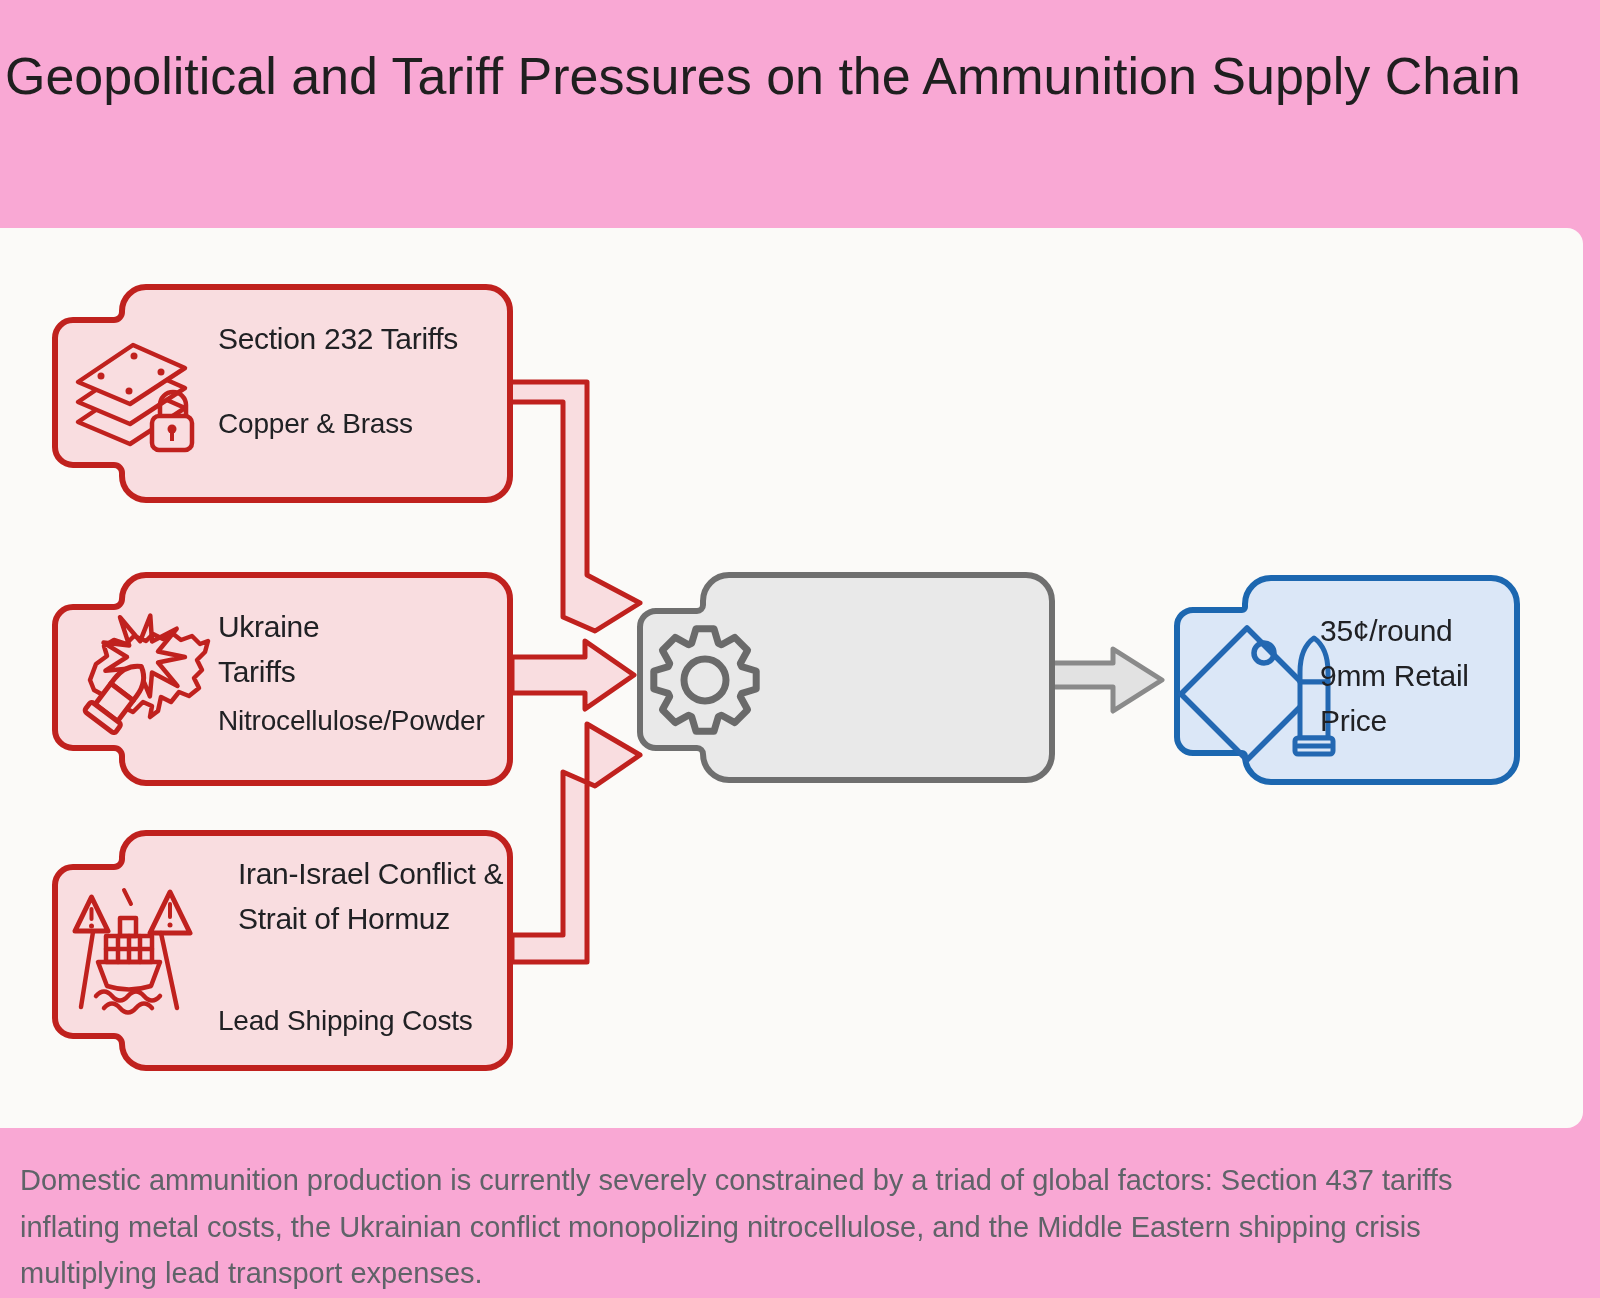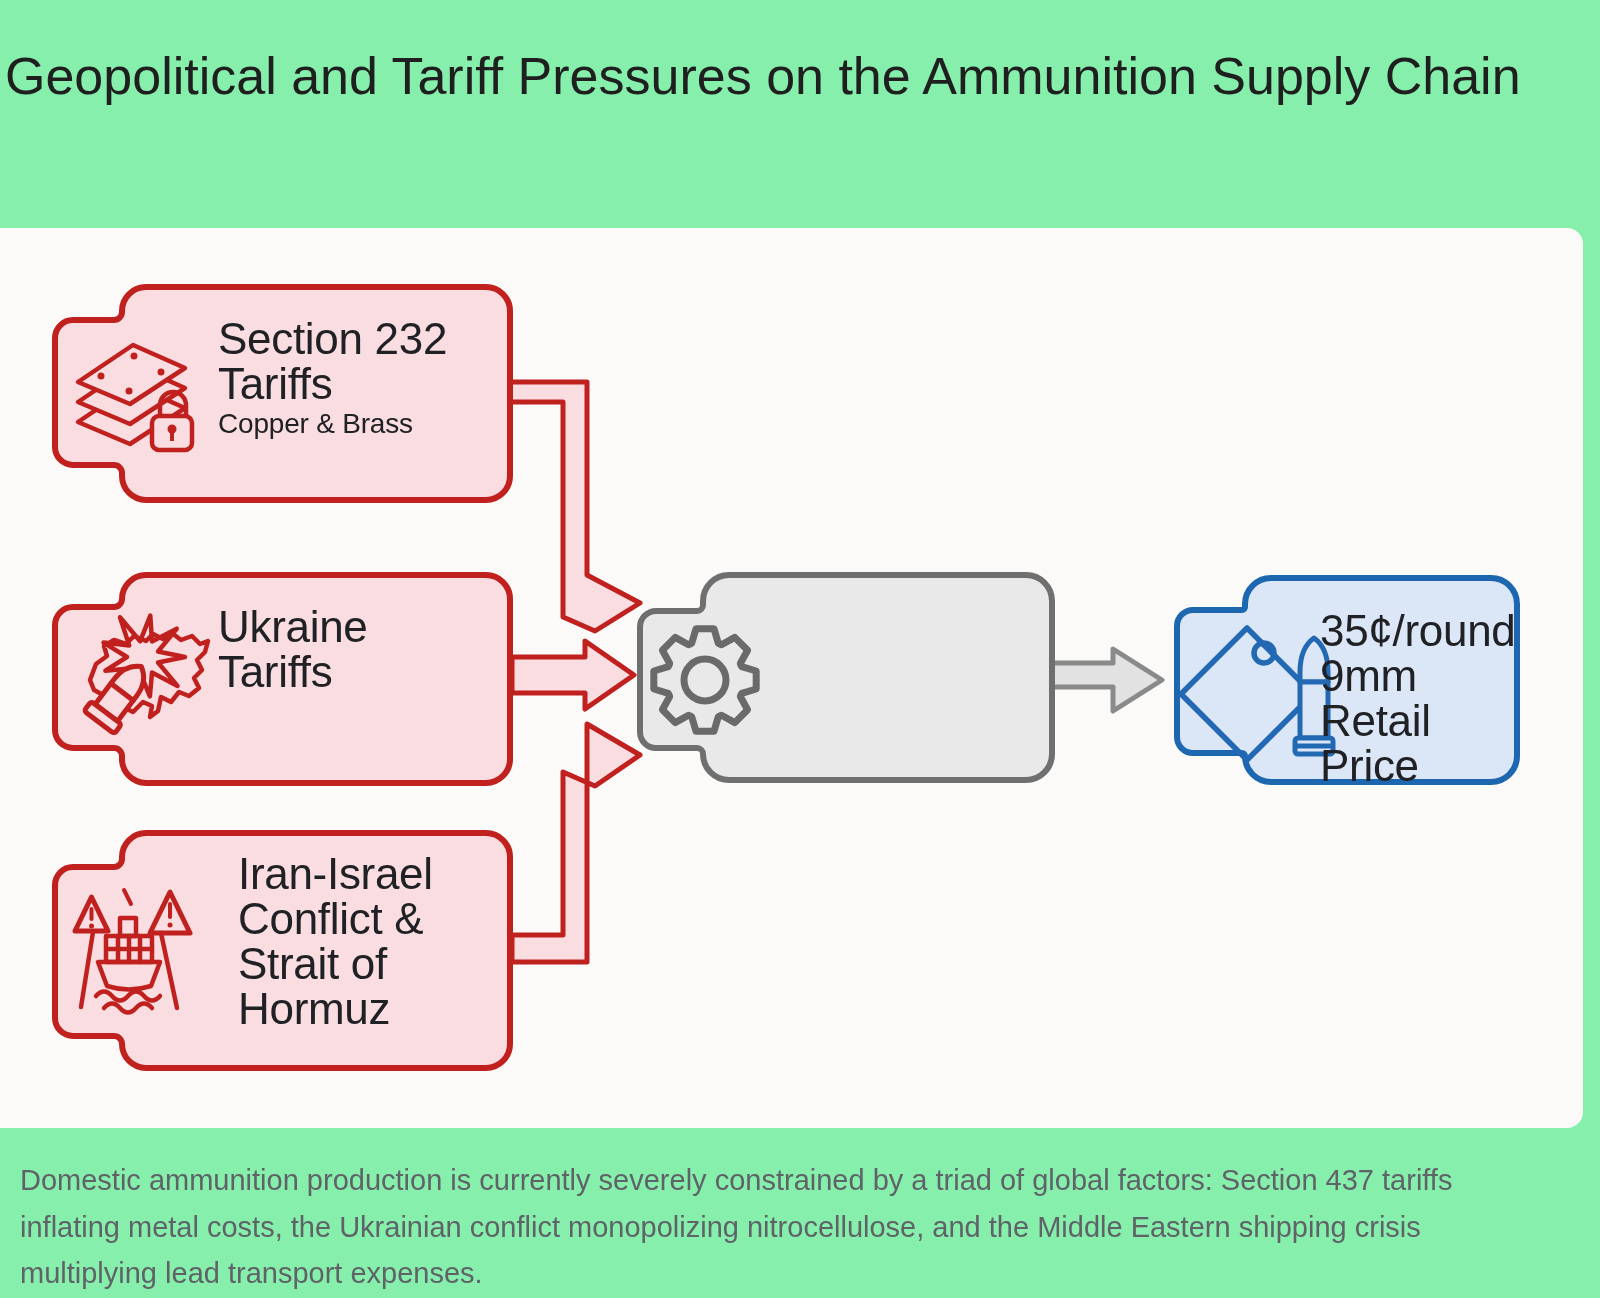--- a/index.html
+++ b/index.html
@@ -1,31 +1,31 @@
 <!DOCTYPE html>
 <html><head>
 <meta charset="utf-8">
 <style>
   html,body{margin:0;padding:0;background:#ffffff;}
   .stage{
     position:relative;width:1600px;height:1298px;overflow:hidden;
-    background:#86efac;font-family:"Liberation Sans", sans-serif;
+    background:#f9a8d4;font-family:"Liberation Sans", sans-serif;
   }
   .page-title{
     position:absolute;left:5px;top:42px;width:1520px;margin:0;
     font-size:52px;line-height:68px;font-weight:400;color:#1f1f1f;
     letter-spacing:0px;
   }
   .panel{
     position:absolute;left:0px;top:228px;width:1583px;height:900px;
     background:#fbfaf8;border-radius:0 16px 16px 0;
   }
   .diagram-svg{position:absolute;left:0;top:0;width:1600px;height:1298px;}
   .node-text{position:absolute;color:#202124;}
-  .node-title{font-size:44px;line-height:45px;font-weight:400;letter-spacing:-0.3px;}
+  .node-title{font-size:30px;line-height:45px;font-weight:400;letter-spacing:-0.3px;}
   .node-sub{font-size:28px;line-height:36px;font-weight:400;white-space:nowrap;letter-spacing:-0.2px;}
   .caption{
     position:absolute;left:20px;top:1157px;width:1460px;margin:0;
     font-size:29px;line-height:46.5px;font-weight:400;color:#5f6368;
   }
 </style>
 </head>
 <body>
 
 <div class="stage">
@@ -116,21 +116,23 @@
         <rect x="1295" y="738" width="38" height="16" rx="3"></rect>
         <line x1="1298" y1="746" x2="1330" y2="746"></line>
       </g>
     </g>
   </svg>
 
   <div class="node-text node-title" style="left:218px;top:316px;width:240px;">Section 232 Tariffs</div>
   <div class="node-text node-sub" style="left:218px;top:406px;">Copper &amp; Brass</div>
 
   <div class="node-text node-title" style="left:218px;top:604px;width:180px;">Ukraine Tariffs</div>
+  <div class="node-text node-sub" style="left:218px;top:703px;">Nitrocellulose/Powder</div>
 
   <div class="node-text node-title" style="left:218px;top:851px;width:292px;margin-left:20px;">Iran-Israel Conflict &amp; Strait of Hormuz</div>
+  <div class="node-text node-sub" style="left:218px;top:1003px;">Lead Shipping Costs</div>
 
 
   <div class="node-text node-title" style="left:1302px;top:608px;width:200px;margin-left:18px;">35¢/round 9mm Retail Price</div>
 
   <p class="caption">Domestic ammunition production is currently severely constrained by a triad of global factors: Section 437 tariffs inflating metal costs, the Ukrainian conflict monopolizing nitrocellulose, and the Middle Eastern shipping crisis multiplying lead transport expenses.</p>
 
 </div>
 
 </body></html>

